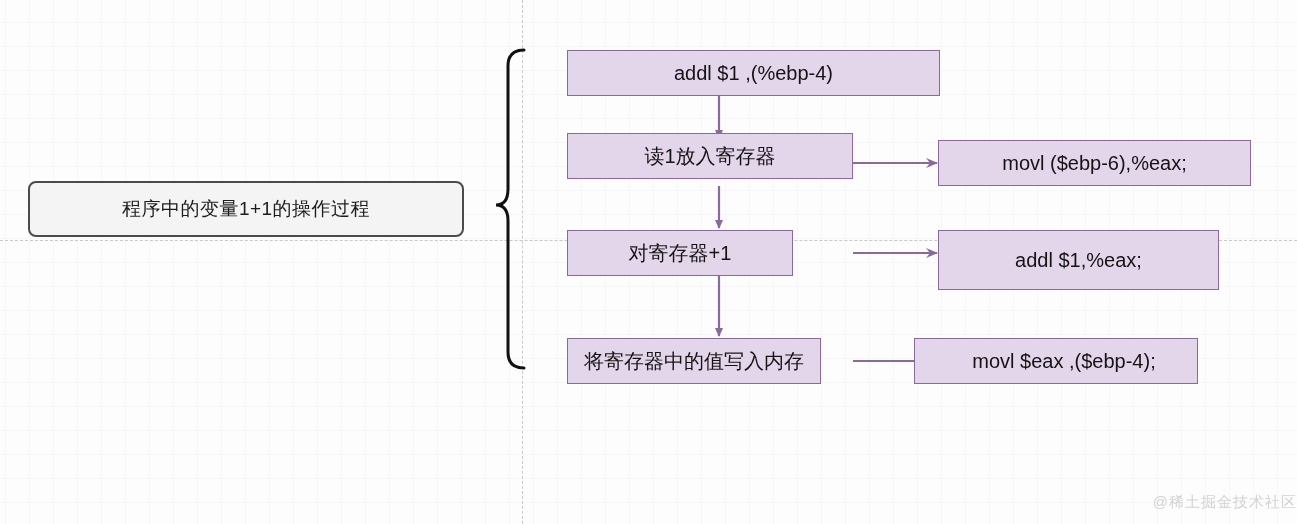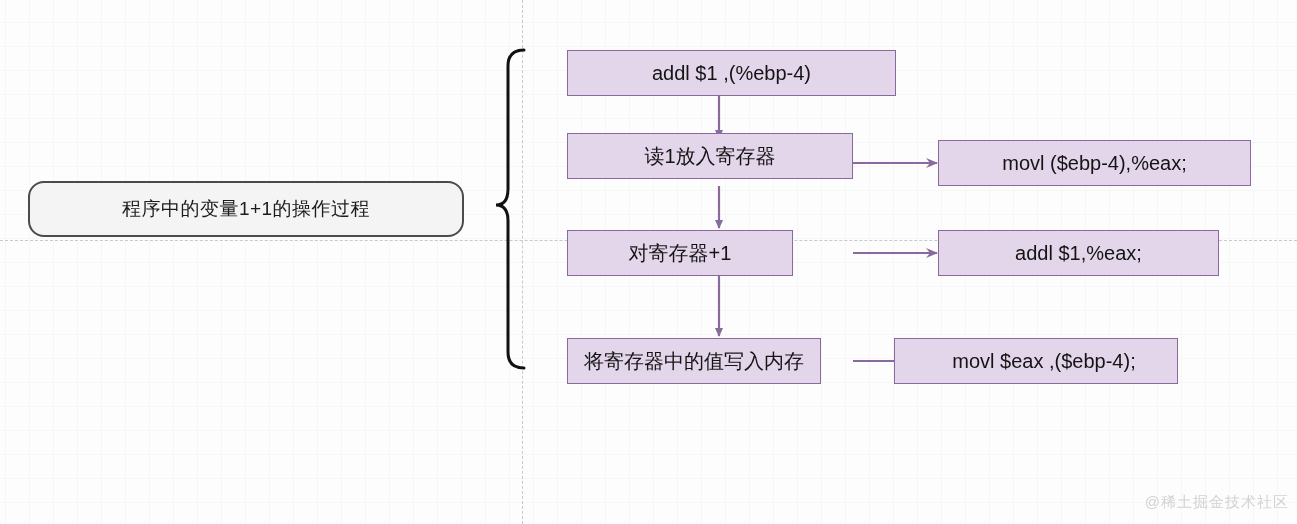--- a/index.html
+++ b/index.html
@@ -45,21 +45,21 @@
     border-left: 1px dashed #c9c9c9;
   }
   .title-box {
     position: absolute;
     display: flex;
     align-items: center;
     justify-content: center;
     box-sizing: border-box;
     background: #f4f4f4;
     border: 2px solid #4b4b4b;
-    border-radius: 16px;
+    border-radius: 8px;
     color: #1c1c1c;
     font-size: 19px;
     letter-spacing: 0.5px;
   }
   .node {
     position: absolute;
     display: flex;
     align-items: center;
     justify-content: center;
     box-sizing: border-box;
@@ -72,21 +72,21 @@
   svg.overlay {
     position: absolute;
     left: 0;
     top: 0;
     width: 1297px;
     height: 524px;
     pointer-events: none;
   }
   .watermark {
     position: absolute;
-    right: 8px;
+    right: 0;
     bottom: 12px;
     color: #d2d2d2;
     font-size: 15px;
     letter-spacing: 1px;
     user-select: none;
   }
 </style>
 </head>
 <body>
 
@@ -119,39 +119,39 @@
         <line x1="719" y1="276" x2="719" y2="336" stroke="#8a6a9c" stroke-width="2.2" marker-end="url(#arrow-solid)"></line>
       </g>
     <g id="hconn-group">
         <line x1="853" y1="163" x2="937" y2="163" stroke="#8a6a9c" stroke-width="2.2" marker-end="url(#arrow-open)"></line>
         <line x1="853" y1="253" x2="937" y2="253" stroke="#8a6a9c" stroke-width="2.2" marker-end="url(#arrow-open)"></line>
         <line x1="853" y1="361" x2="937" y2="361" stroke="#8a6a9c" stroke-width="2.2" marker-end="url(#arrow-open)"></line>
       </g>
   </svg>
 
   <div id="steps-layer">
-      <div class="node" style="left: 567px; top: 50px; width: 329px; height: 46px;">
+      <div class="node" style="left: 567px; top: 50px; width: 373px; height: 46px;">
         <span>addl $1 ,(%ebp-4)</span>
       </div>
       <div class="node" style="left: 567px; top: 133px; width: 286px; height: 46px;">
         <span>读1放入寄存器</span>
       </div>
       <div class="node" style="left: 567px; top: 230px; width: 226px; height: 46px;">
         <span>对寄存器+1</span>
       </div>
       <div class="node" style="left: 567px; top: 338px; width: 254px; height: 46px;">
         <span>将寄存器中的值写入内存</span>
       </div>
     </div>
   <div id="instructions-layer">
       <div class="node" style="left: 938px; top: 140px; width: 313px; height: 46px;">
-        <span>movl ($ebp-4),%eax;</span>
+        <span>movl ($ebp-6),%eax;</span>
       </div>
-      <div class="node" style="left: 938px; top: 230px; width: 281px; height: 46px;">
+      <div class="node" style="left: 938px; top: 230px; width: 281px; height: 60px;">
         <span>addl $1,%eax;</span>
       </div>
-      <div class="node" style="left: 894px; top: 338px; width: 284px; height: 46px; padding-left: 16px;">
+      <div class="node" style="left: 914px; top: 338px; width: 284px; height: 46px; padding-left: 16px;">
         <span>movl $eax ,($ebp-4);</span>
       </div>
     </div>
 
   <div class="watermark">@稀土掘金技术社区</div>
 </div>
 
 </body></html>

